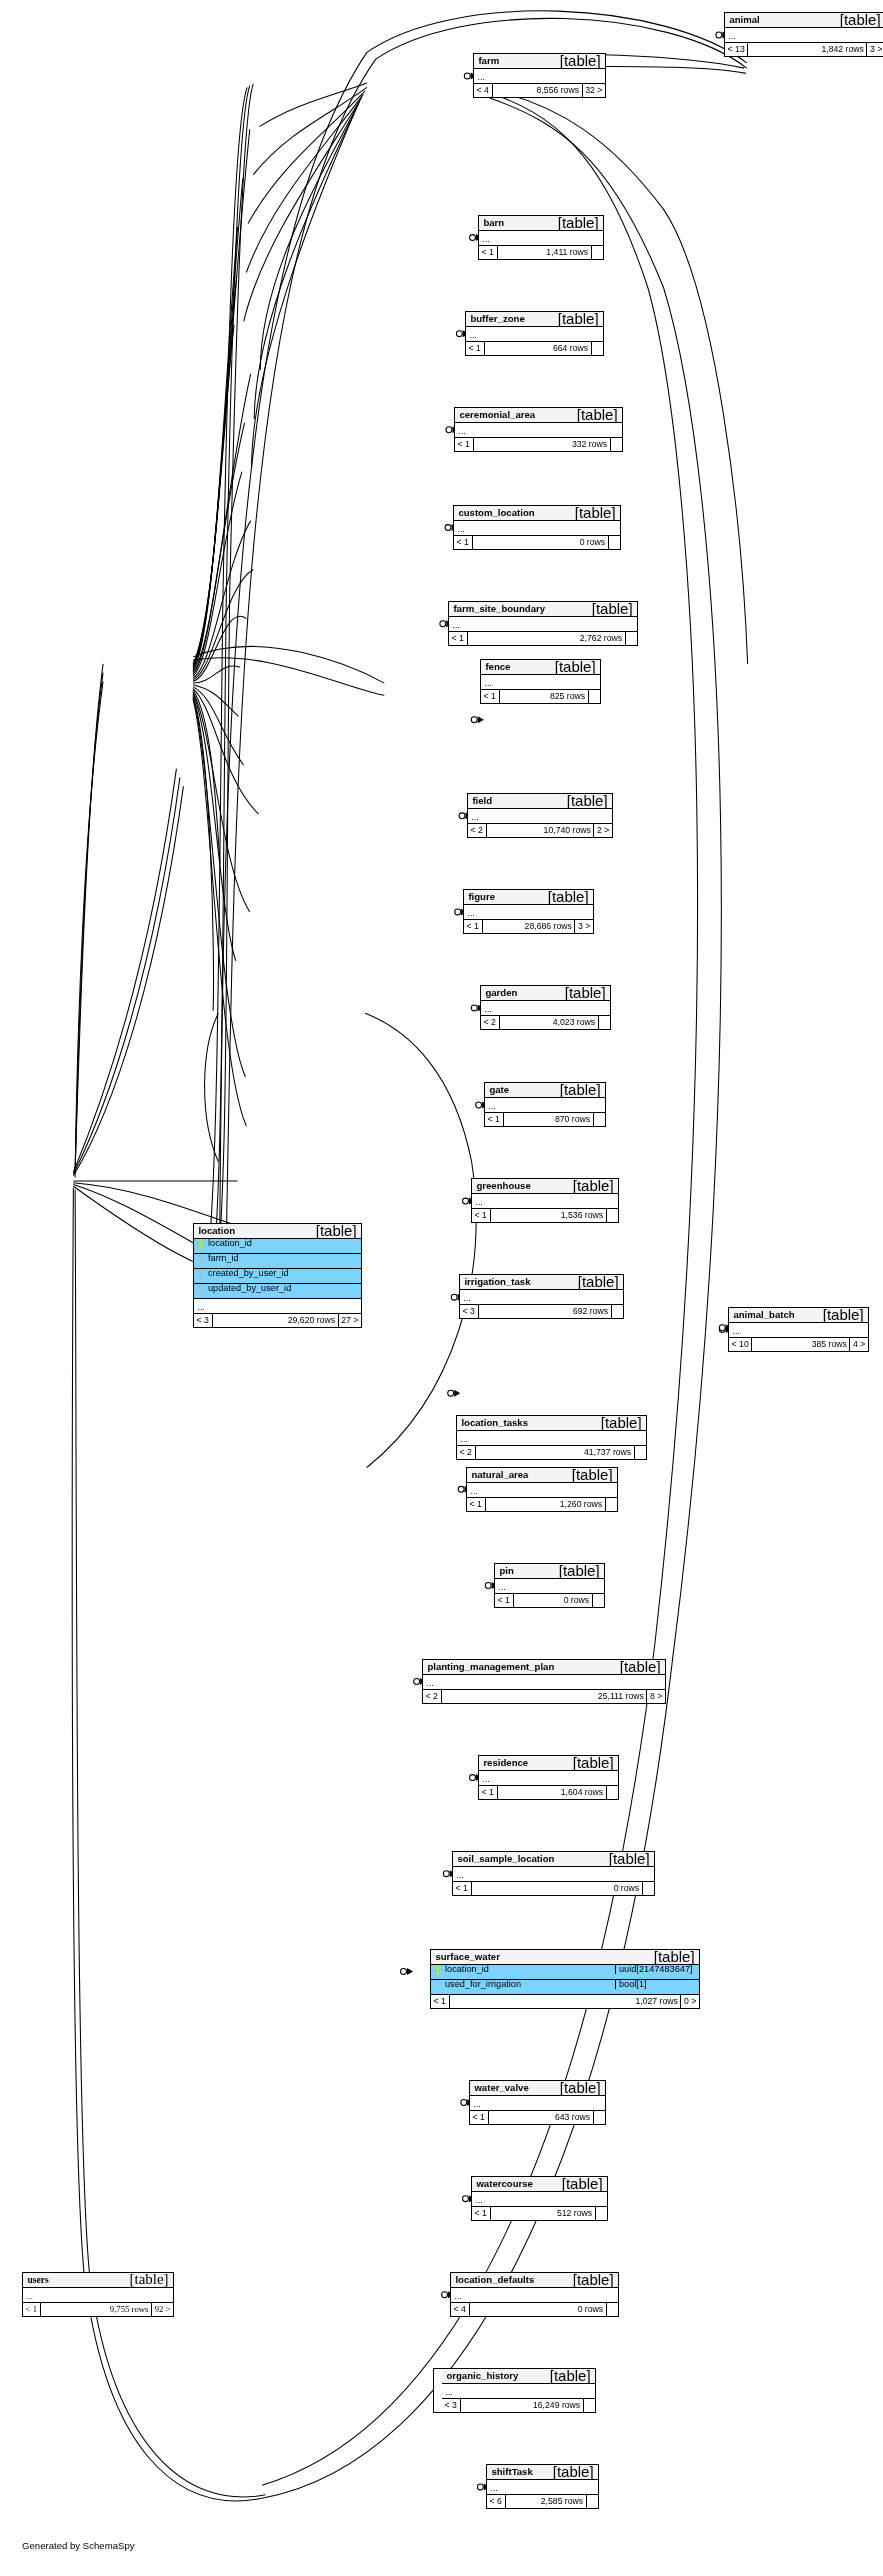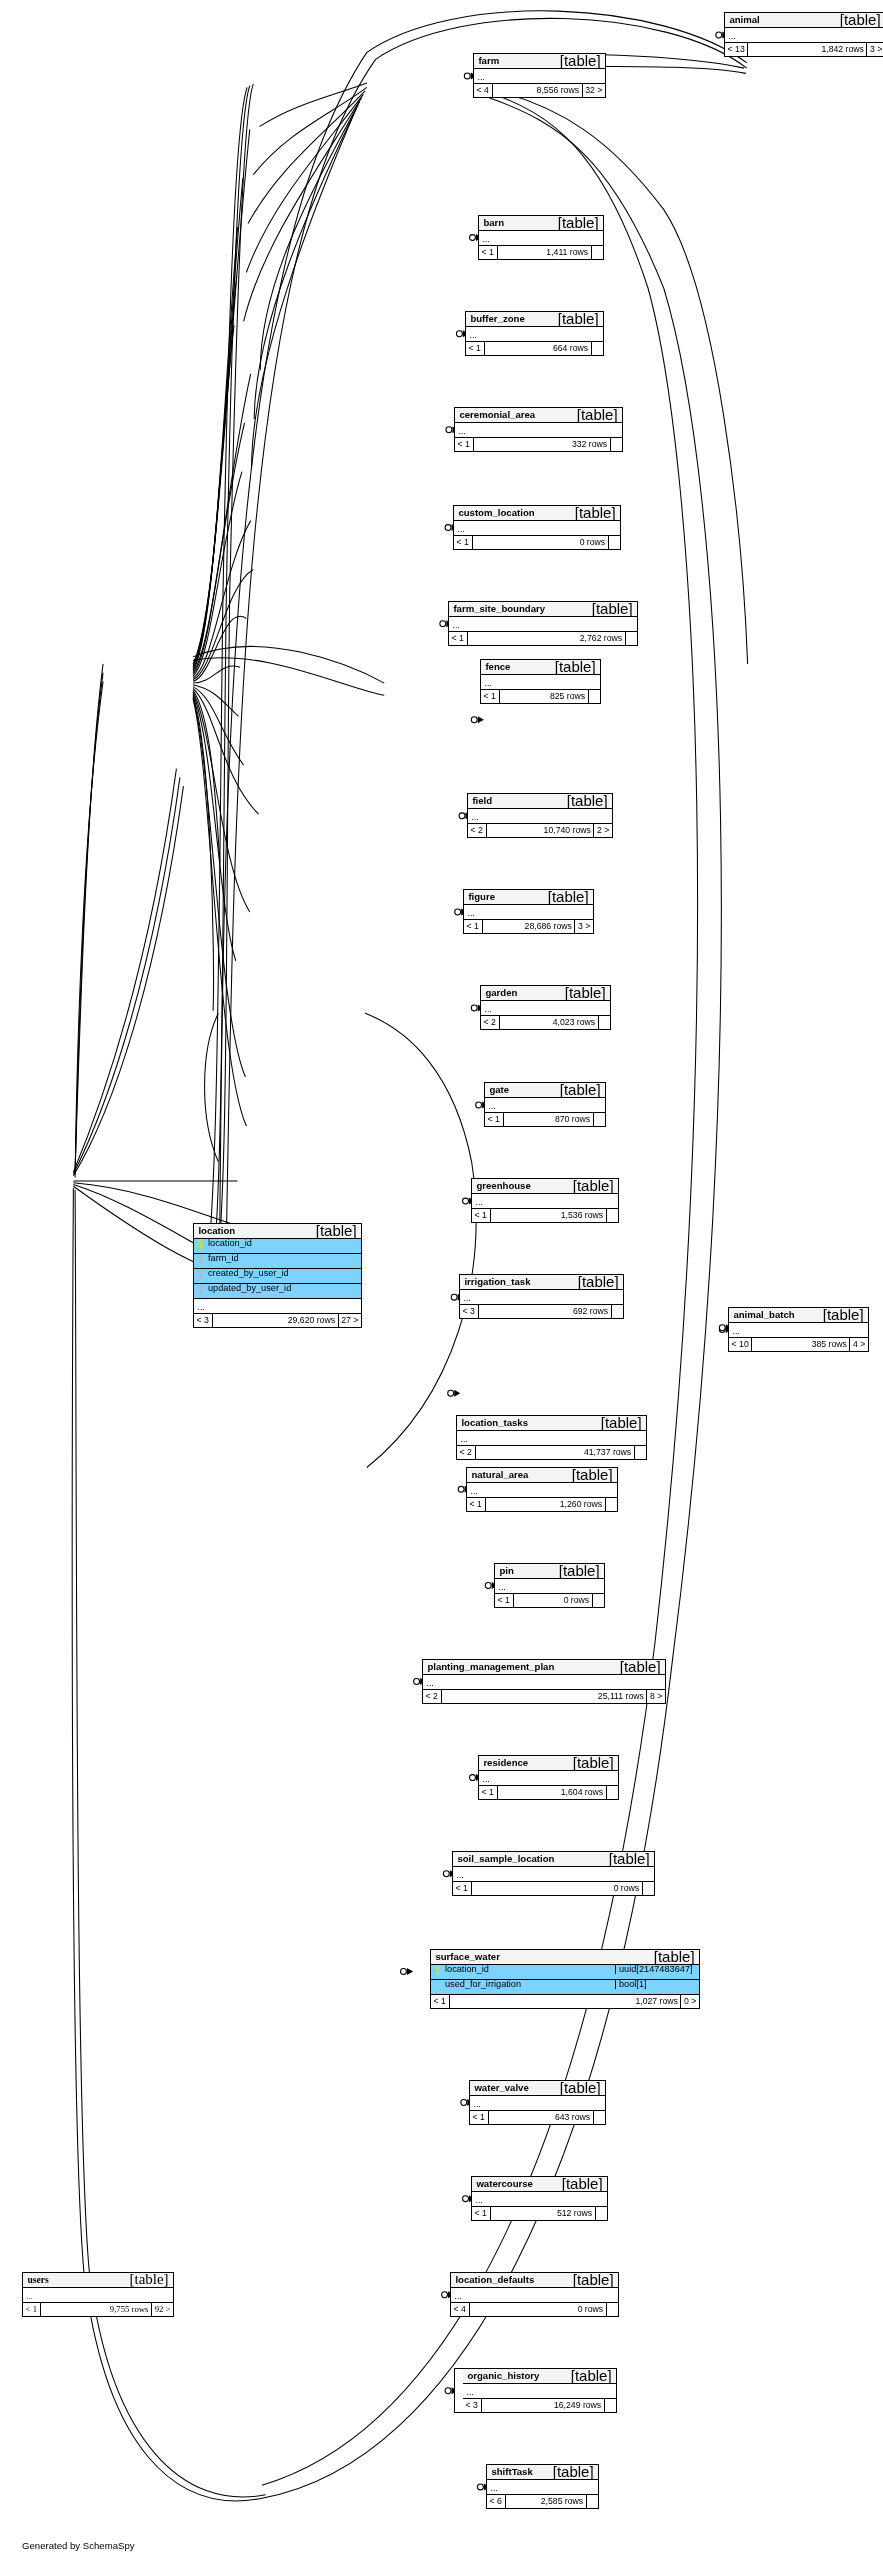--- a/index.html
+++ b/index.html
@@ -574,21 +574,21 @@
         <span class="tname">location_defaults</span>
         <span class="ttag">[table]</span>
       </div>
       <div class="body">...</div>
       <div class="foot">
         <div class="f-left">&lt; 4</div>
         <div class="f-mid">0 rows</div>
         <div class="f-right"></div>
       </div>
     </div>
-    <div class="tbl" style="left: 454px; top: 2368px; width: 163px; padding-left: 8px;">
+    <div class="tbl" style="left: 433px; top: 2368px; width: 163px; padding-left: 8px;">
       <div class="hdr">
         <span class="tname">organic_history</span>
         <span class="ttag">[table]</span>
       </div>
       <div class="body">...</div>
       <div class="foot">
         <div class="f-left">&lt; 3</div>
         <div class="f-mid">16,249 rows</div>
         <div class="f-right"></div>
       </div>

